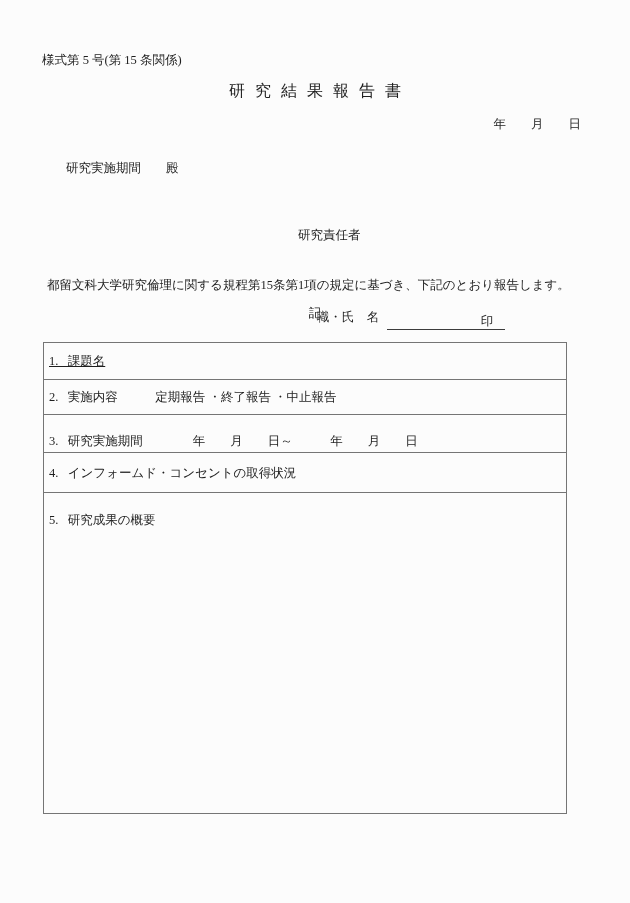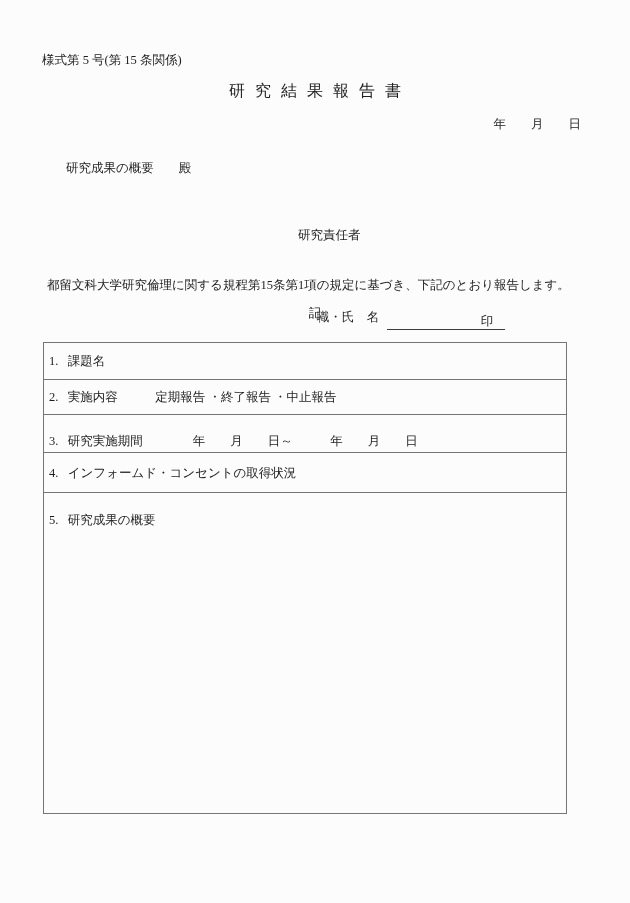--- a/index.html
+++ b/index.html
@@ -52,39 +52,39 @@
     width: 524px; height: 472px;
     border: 1px solid #757575;
     display: flex;
     flex-direction: column;
   }
   .t-row {
     white-space: pre-wrap;
     padding: 10px 10px 0 5px;
     border-top: 1px solid #757575;
   }
-  .t-row:first-child { border-top: none; }
+  .t-row:first-child { border-top: none; text-decoration: underline; }
   .t-row.r1 { height: 36px; }
   .t-row.r2 { height: 35px; padding-top: 9px; }
   .t-row.r3 { height: 38px; padding-top: 18px; }
   .t-row.r4 { height: 40px; padding-top: 12px; }
   .t-row.r5 { flex: 1; padding-top: 19px; }
 </style>
 </head>
 <body>
 
 <div class="page">
 
   <div class="abs form-number">様式第 5 号(第 15 条関係)</div>
 
   <div class="abs doc-title">研究結果報告書</div>
 
   <div class="abs date-line">年　　月　　日</div>
 
-  <div class="abs addressee">研究成果の概要　　殿</div>
+  <div class="abs addressee">研究実施期間　　殿</div>
 
   <div class="abs responsible">
     <div class="heading">研究責任者</div>
     <div class="resp-row">
       <span>職・氏　名</span><span class="fill-line name"><span>印</span></span>
     </div>
   </div>
 
   <div class="abs body-text">都留文科大学研究倫理に関する規程第15条第1項の規定に基づき、下記のとおり報告します。</div>
 

